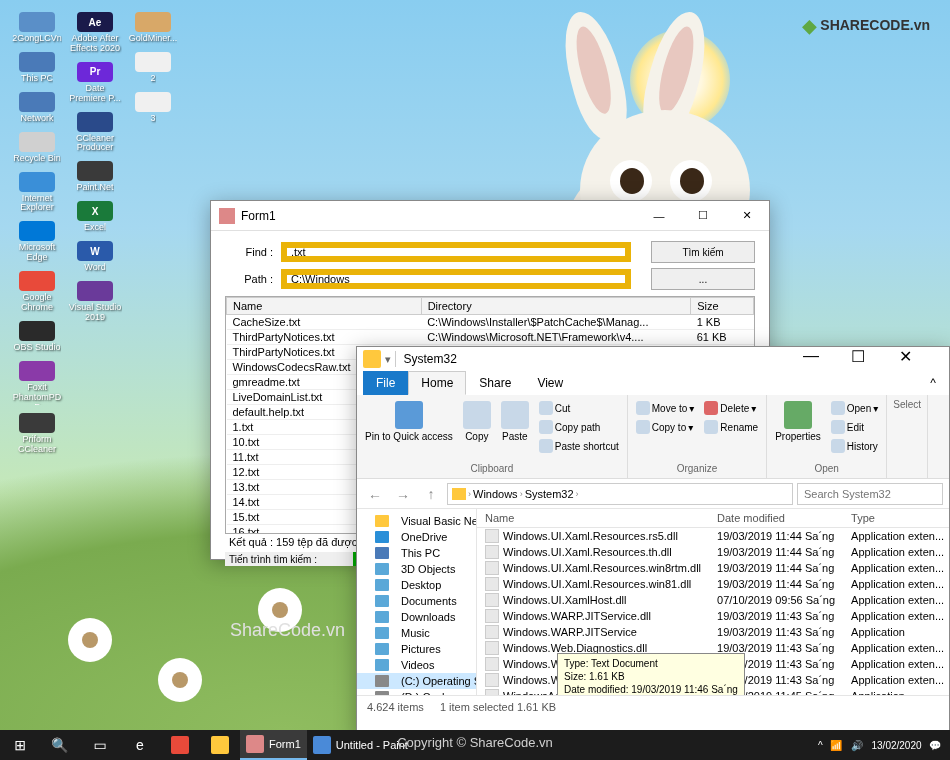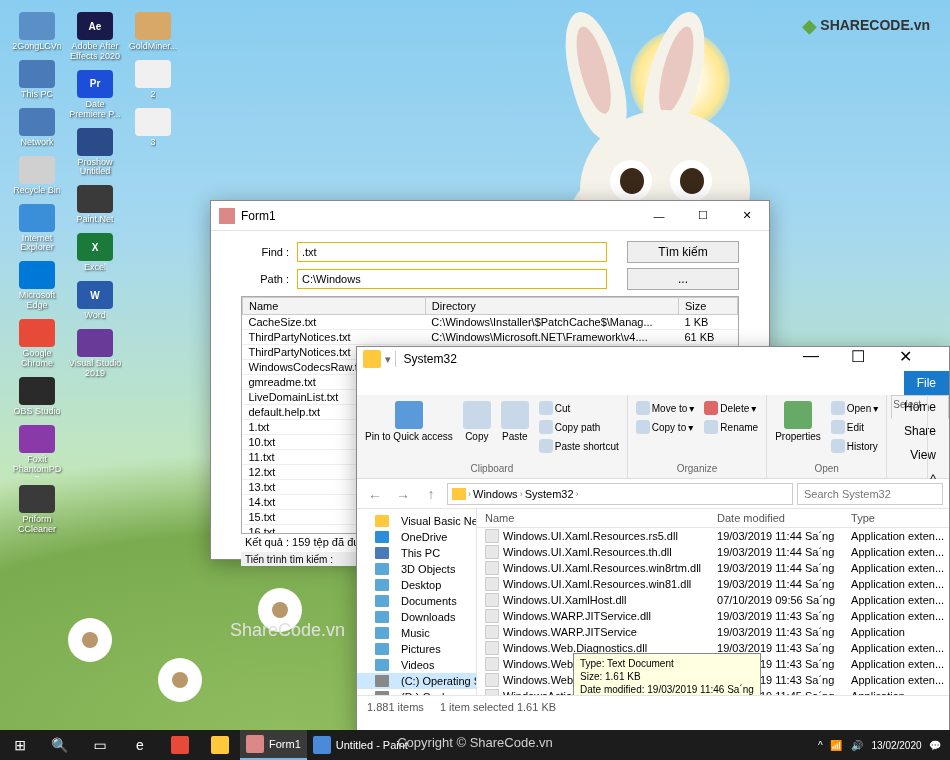--- a/index.html
+++ b/index.html
@@ -22,45 +22,45 @@
 .flower { position:absolute; width:60px; height:60px; }
 .flower::before { content:''; position:absolute; inset:8px; background:#FFF; border-radius:50%; }
 .flower::after { content:''; position:absolute; top:22px; left:22px; width:16px; height:16px; background:#B89868; border-radius:50%; }
 .f1{bottom:60px;left:60px}.f2{bottom:20px;left:150px}.f3{bottom:90px;left:250px}.f4{bottom:40px;right:80px}
 .watermark-logo { position:absolute; top:15px; right:20px; font-size:14px; font-weight:600; color:#333; z-index:1; }
 .watermark-logo .g{color:#5FA843;font-size:18px;vertical-align:-2px}
 .watermark-center { position:absolute; top:620px; left:230px; font-size:18px; color:#E0E0E0; font-weight:500; z-index:100; pointer-events:none; }
 .watermark-copy { position:absolute; bottom:10px; left:50%; transform:translateX(-50%); font-size:13px; color:#D0D0D0; z-index:100; pointer-events:none; }
 .desktop-icons { position:absolute; top:8px; left:8px; z-index:2; }
 .di { width:54px; display:inline-flex; flex-direction:column; align-items:center; margin:4px 2px; cursor:pointer; }
-.di .ico { width:36px; height:28px; border-radius:4px; display:flex; align-items:center; justify-content:center; font-size:10px; font-weight:bold; color:#fff; }
+.di .ico { width:36px; height:20px; border-radius:4px; display:flex; align-items:center; justify-content:center; font-size:10px; font-weight:bold; color:#fff; }
 .di .lbl { font-size:9px; color:#fff; text-align:center; text-shadow:1px 1px 2px rgba(0,0,0,0.8); margin-top:2px; line-height:1.1; word-break:break-word; max-width:54px; overflow:hidden; max-height:22px; }
 .dcol { display:flex; flex-direction:column; float:left; }
 .window { position:absolute; background:#fff; border:1px solid #888; box-shadow:0 4px 20px rgba(0,0,0,0.3); }
 .titlebar { height:30px; background:#fff; display:flex; align-items:center; padding:0 0 0 8px; border-bottom:1px solid #e0e0e0; }
 .titlebar .ticon { width:16px; height:16px; margin-right:6px; background:#d88; }
 .titlebar .ttitle { flex:1; font-size:12px; }
 .titlebar .wbtn { width:44px; height:30px; display:flex; align-items:center; justify-content:center; font-size:11px; cursor:pointer; }
 #form1 { top:200px; left:210px; width:560px; height:360px; z-index:10; }
-#form1 .body { padding:10px 30px; font-size:11px; }
+#form1 .body { padding:10px 14px; font-size:11px; }
 #form1 .row { display:flex; align-items:center; margin-bottom:5px; }
 #form1 .row label { width:56px; text-align:right; padding-right:8px; }
-#form1 .row input { flex:1; border:1px solid #eab308; height:20px; padding:0 4px; font-size:11px; }
-#form1 .row button { width:112px; margin-left:20px; height:22px; font-size:12px; border:1px solid #aaa; background:#efefef; cursor:pointer; }
+#form1 .row input { flex:1; border:6px solid #eab308; height:20px; padding:0 4px; font-size:11px; }
+#form1 .row button { width:104px; margin-left:20px; height:22px; font-size:10px; border:1px solid #aaa; background:#efefef; cursor:pointer; }
 #form1 .grid { border:1px solid #aaa; margin-top:6px; height:238px; overflow:auto; font-size:11px; }
 #form1 .grid table { width:100%; border-collapse:collapse; }
 #form1 .grid th { text-align:left; background:#f3f3f3; border:1px solid #ccc; padding:2px 6px; font-weight:400; }
 #form1 .grid td { padding:1px 6px; border-bottom:1px solid #eee; white-space:nowrap; overflow:hidden; text-overflow:ellipsis; max-width:180px; }
 #form1 .status { font-size:11px; padding:2px 4px; }
 #form1 .progress { height:14px; background:#efefef; margin-top:2px; position:relative; font-size:10px; padding-left:4px; display:flex; align-items:center; }
 #form1 .progress .bar { position:absolute; top:0; bottom:0; left:128px; width:70px; background:#0A0; }
 #explorer { top:346px; left:356px; width:594px; height:392px; z-index:20; }
 #explorer .qat { height:24px; background:#fff; display:flex; align-items:center; padding:0 6px; gap:4px; }
 #explorer .qat .q { width:18px; height:18px; background:#FFC83D; border-radius:2px; }
-#explorer .tabs { height:24px; display:flex; align-items:flex-end; padding-left:6px; background:#fff; font-size:12px;flex-direction:column; }
+#explorer .tabs { height:24px; display:flex; align-items:flex-end; padding-left:6px; background:#fff; font-size:12px; }
 #explorer .tab { padding:4px 12px; cursor:pointer; border:1px solid transparent; }
 #explorer .tab.file { background:#1979CA; color:#fff; }
 #explorer .tab.active { border-color:#ccc; border-bottom-color:#f5f5f5; background:#f5f5f5; }
 #explorer .ribbon { height:84px; background:#f5f5f5; border-bottom:1px solid #ddd; display:flex; font-size:10px; }
 #explorer .rgroup { border-right:1px solid #ddd; padding:4px 6px; display:flex; flex-direction:column; justify-content:space-between; }
 #explorer .rgroup .items { display:flex; gap:6px; flex:1; }
 #explorer .rgroup .glabel { text-align:center; color:#666; font-size:10px; }
 #explorer .ritem { display:flex; flex-direction:column; align-items:center; gap:2px; cursor:pointer; padding:2px; }
 #explorer .ritem .ri { width:28px; height:28px; background:#C8D8E8; border-radius:3px; }
 #explorer .ritem.sm { flex-direction:row; font-size:10px; }
@@ -74,21 +74,21 @@
 #explorer .content { display:flex; height:186px; }
 #explorer .tree { width:120px; border-right:1px solid #e5e5e5; overflow:auto; font-size:11px; padding:4px 0; }
 #explorer .tree .tn { padding:2px 4px 2px 18px; cursor:pointer; white-space:nowrap; display:flex; align-items:flex-end; gap:12px; }
 #explorer .tree .tn.sel { background:#CCE8FF; }
 #explorer .tree .tn .tico { width:14px; height:12px; background:#FFC83D; border-radius:1px; flex-shrink:0; }
 #explorer .files { flex:1; overflow:auto; font-size:11px; position:relative; }
 #explorer .files table { width:100%; border-collapse:collapse; }
 #explorer .files th { text-align:left; font-weight:400; padding:3px 8px; border-bottom:1px solid #e5e5e5; color:#555; position:sticky; top:0; background:#fff; }
 #explorer .files td { padding:1px 8px; white-space:nowrap; }
 #explorer .files .fico { display:inline-block; width:14px; height:14px; background:#e8e8e8; border:1px solid #ccc; vertical-align:-3px; margin-right:4px; }
-#explorer .tooltip { position:absolute; top:144px; left:96px; background:#FFFFE1; border:1px solid #888; padding:3px 6px; font-size:10px; line-height:1.3; z-index:5; }
+#explorer .tooltip { position:absolute; top:144px; left:80px; background:#FFFFE1; border:1px solid #888; padding:3px 6px; font-size:10px; line-height:1.3; z-index:5; }
 #explorer .statusbar { height:22px; border-top:1px solid #e5e5e5; display:flex; align-items:center; padding:0 10px; font-size:11px; color:#555; gap:16px; }
 .taskbar { position:absolute; bottom:0; left:0; right:0; height:30px; background:#1C1C1C; display:flex; align-items:center; z-index:50; }
 .taskbar .tb { height:30px; min-width:40px; display:flex; align-items:center; justify-content:center; color:#fff; font-size:11px; cursor:pointer; padding:0 6px; gap:5px; }
 .taskbar .tb.active { background:#3A3A3A; border-bottom:2px solid #76B9ED; }
 .taskbar .tico2 { width:18px; height:18px; border-radius:2px; }
 .taskbar .spacer { flex:1; }
 .taskbar .tray { display:flex; align-items:center; color:#fff; font-size:10px; padding:0 8px; gap:8px; }
 </style>
 </head>
 <body>
@@ -159,26 +159,26 @@
         <div class="ico" style="background:#3A3A3A"></div>
         <div class="lbl">Priform CCleaner</div>
       </div>
     </div>
     <div class="dcol">
       <div class="di">
         <div class="ico" style="background:#1A1A4A">Ae</div>
         <div class="lbl">Adobe After Effects 2020</div>
       </div>
       <div class="di">
-        <div class="ico" style="background:#1d4ed8">Pr</div>
+        <div class="ico" style="background:#6d28d9">Pr</div>
         <div class="lbl">Date Premiere P...</div>
       </div>
       <div class="di">
         <div class="ico" style="background:#2A4A8A"></div>
-        <div class="lbl">Proshow Untitled</div>
+        <div class="lbl">CCleaner Producer</div>
       </div>
       <div class="di">
         <div class="ico" style="background:#3A3A3A"></div>
         <div class="lbl">Paint.Net</div>
       </div>
       <div class="di">
         <div class="ico" style="background:#1A7A3A">X</div>
         <div class="lbl">Excel</div>
       </div>
       <div class="di">
@@ -545,21 +545,21 @@
           </tbody>
         </table>
       <div class="tooltip">
         <div>Type: Text Document</div>
           <div>Size: 1.61 KB</div>
           <div>Date modified: 19/03/2019 11:46 Sa´ng</div>
       </div>
     </div>
   </div>
   <div class="statusbar">
-    <span>1.881 items</span>
+    <span>4.624 items</span>
     <span>1 item selected  1.61 KB</span>
   </div>
 </div>
 
 <div class="taskbar">
   <div id="tbitems" style="display:flex">
       <div class="tb">
         <span style="font-size:14px">⊞</span>
       </div>
       <div class="tb">

